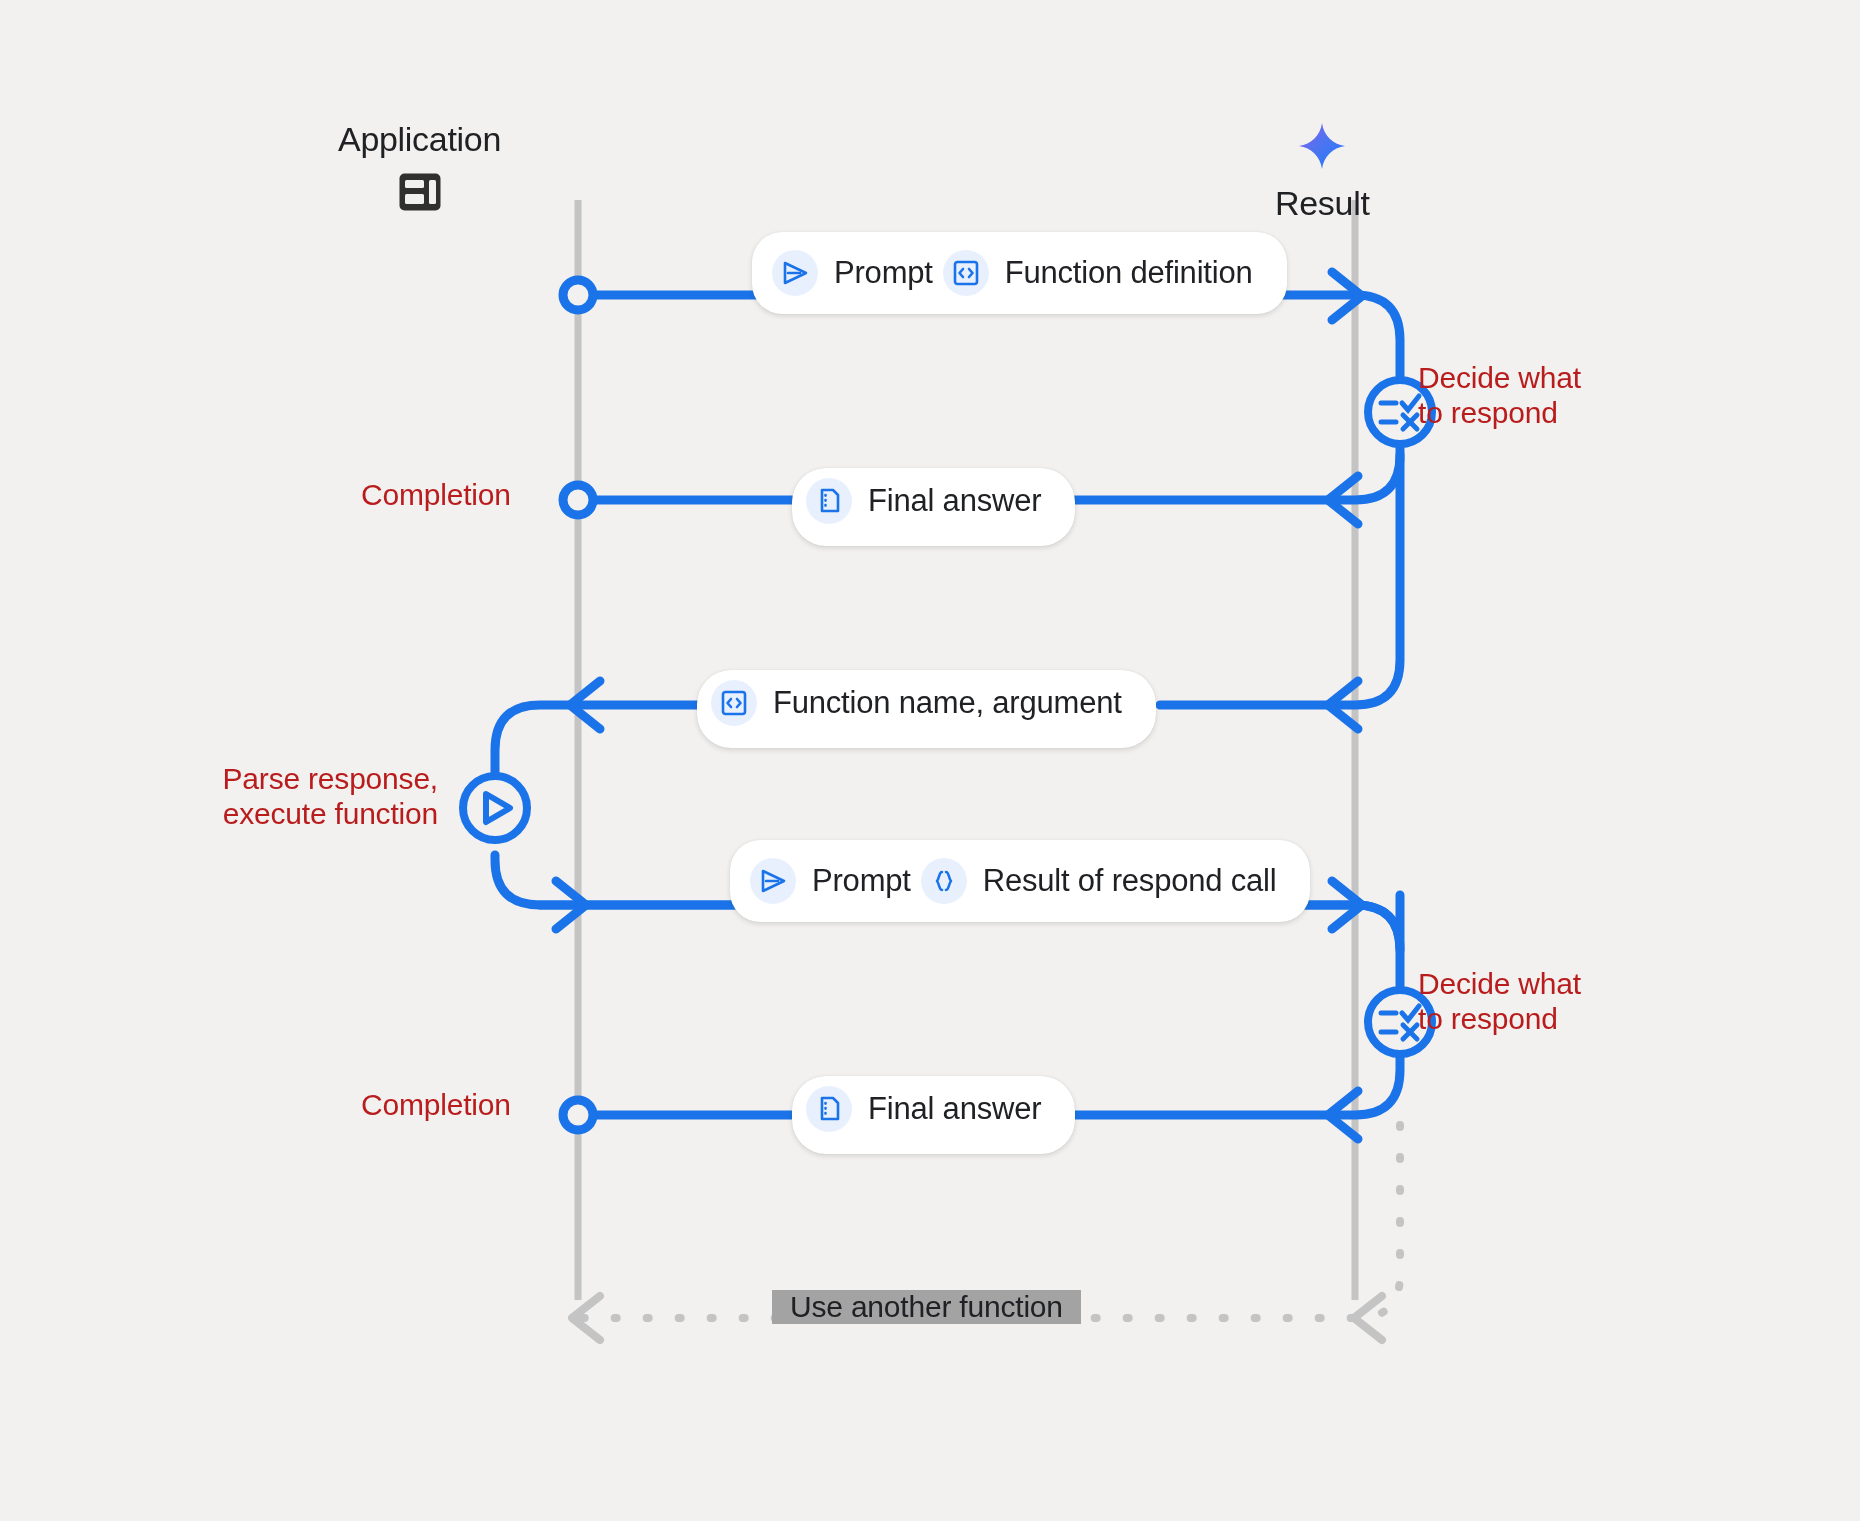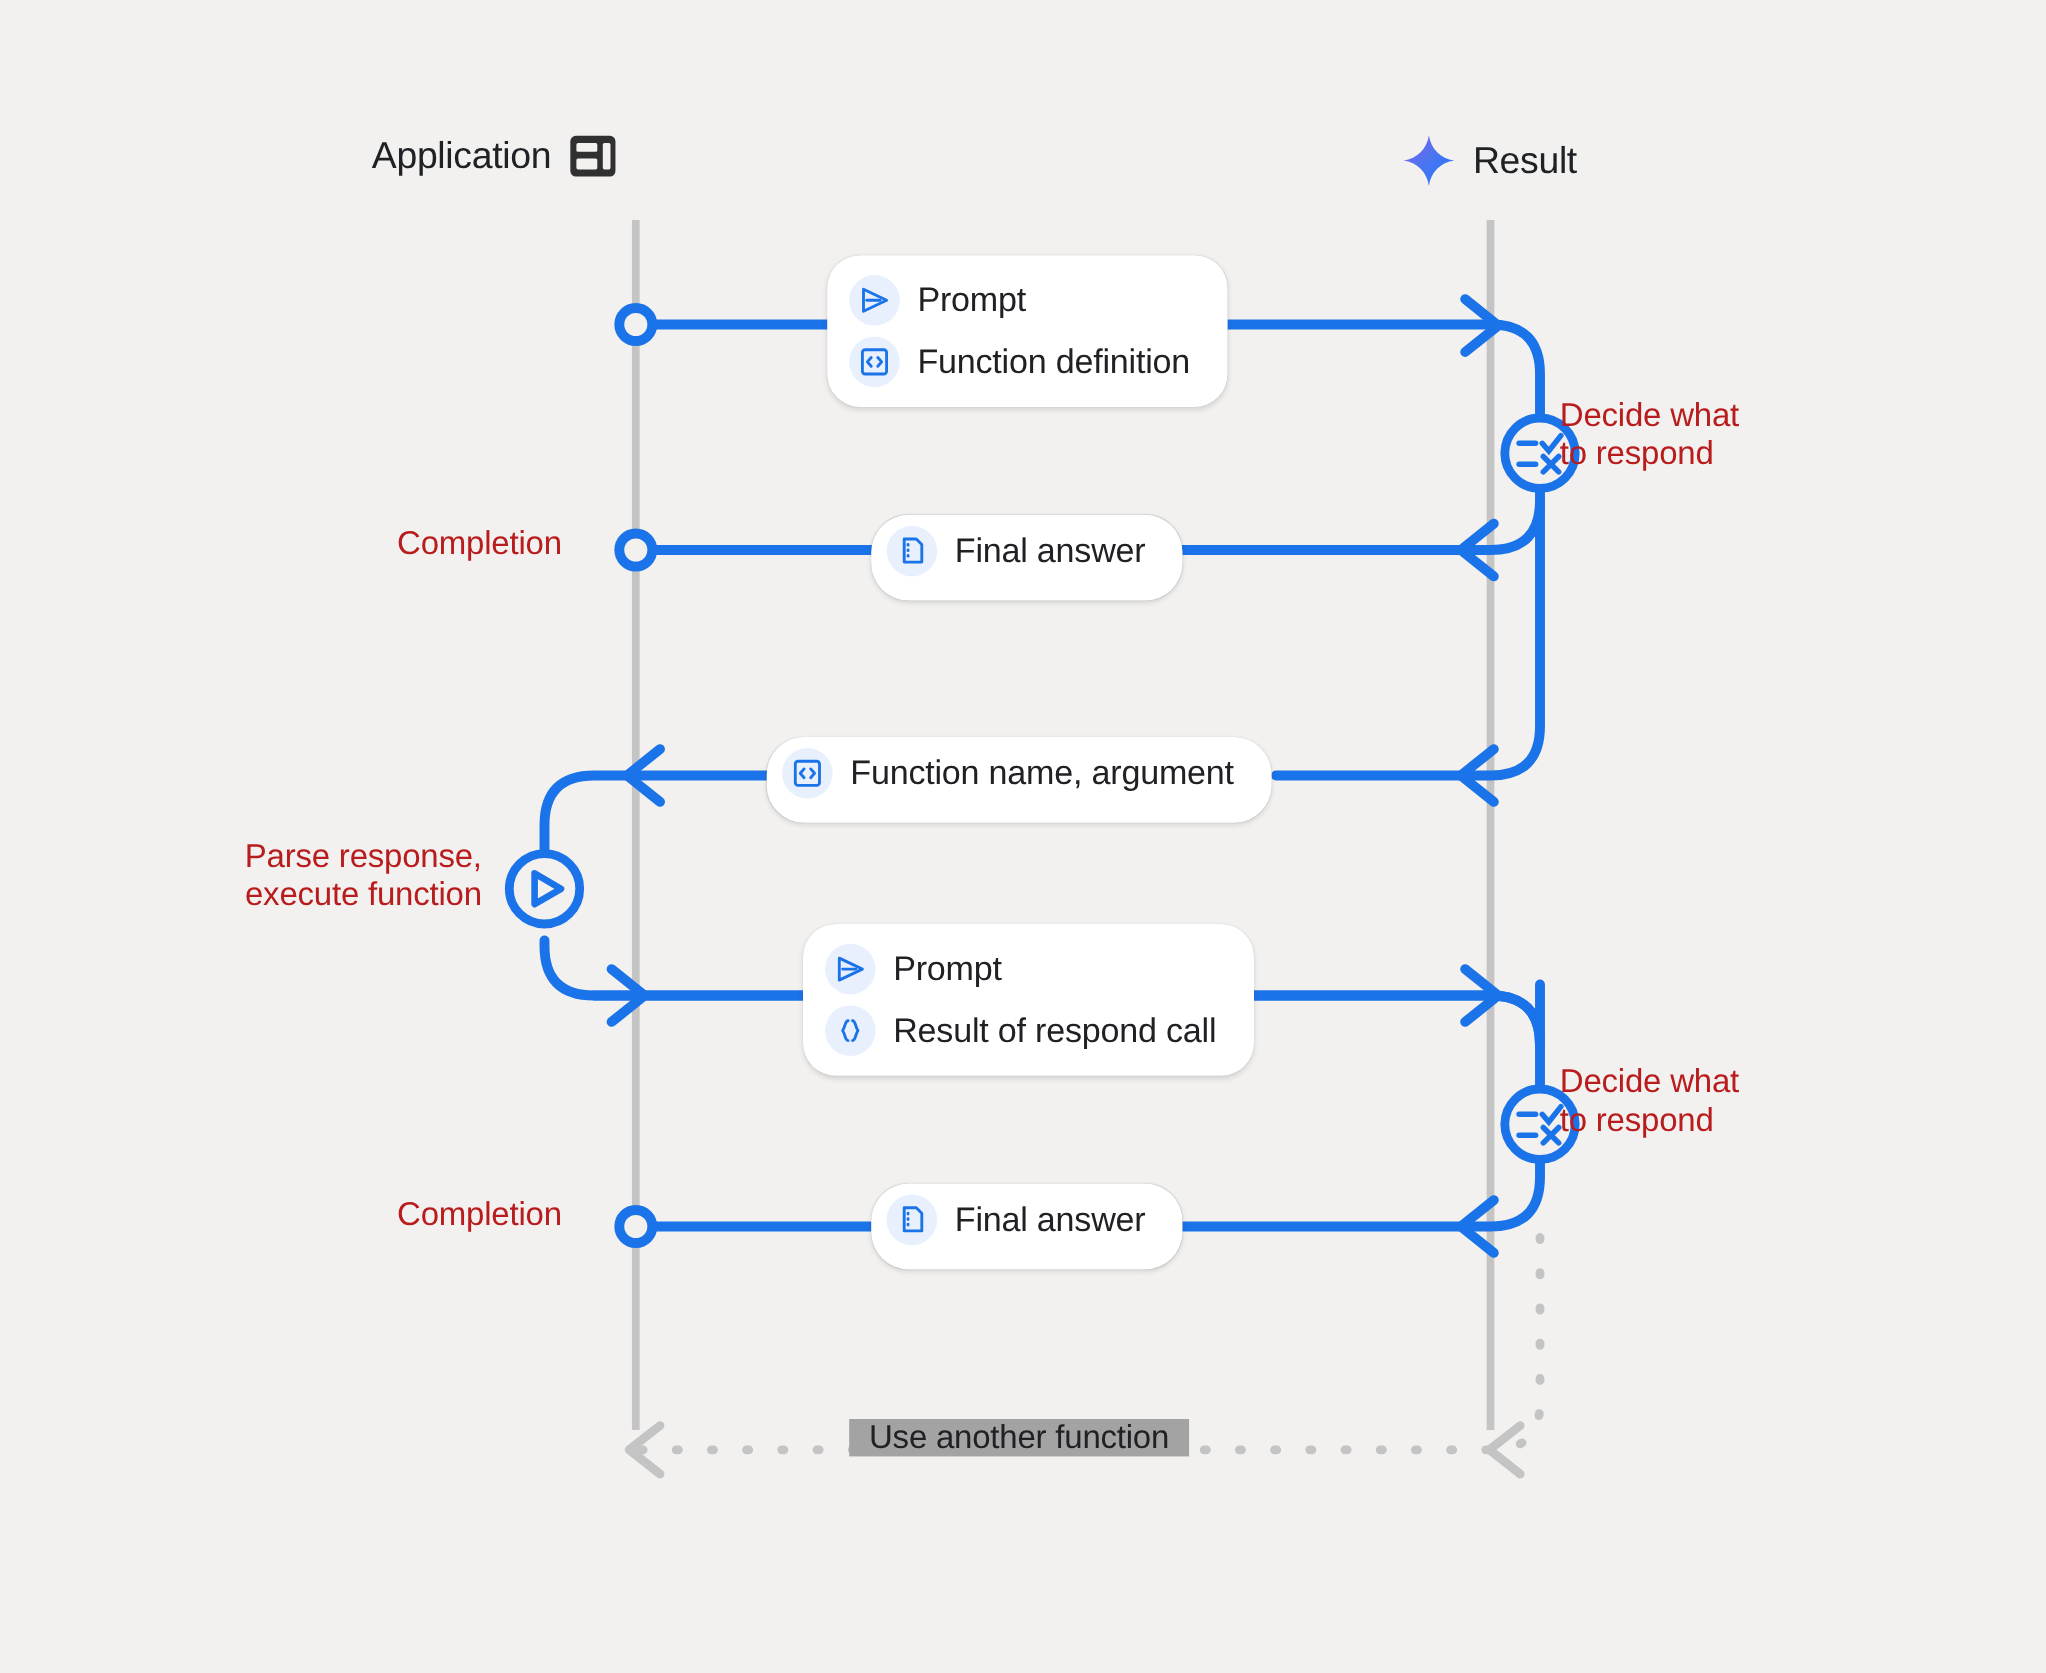--- a/index.html
+++ b/index.html
@@ -30,37 +30,38 @@
   
   .lane-header {
     position: absolute;
     display: flex;
     align-items: center;
     gap: 16px;
     font-size: 34px;
     color: #202124;
     letter-spacing: -0.3px;
     white-space: nowrap;
+    flex-direction: column;
   }
   .lane-header .lane-label { line-height: 1; }
 
   #header-application { left: 338px; top: 122px; }
   #header-gemini { left: 1275px; top: 122px; }
 
   .app-icon { width: 44px; height: 40px; display: block; }
   .gem-icon { width: 48px; height: 48px; display: block; }
 
   
   .bubble {
     position: absolute;
     background: #ffffff;
     border-radius: 30px;
     box-shadow: 0 2px 5px rgba(60,64,67,0.16), 0 0 1px rgba(60,64,67,0.18);
     display: flex;
-    flex-direction: column;
+    flex-direction: row;
     justify-content: center;
     gap: 10px;
     padding: 18px 34px 18px 20px;
     box-sizing: border-box;
     z-index: 5;
   }
   .bubble.single { padding: 10px 34px 22px 14px; border-radius: 34px; }
   .brow {
     display: flex;
     align-items: center;

